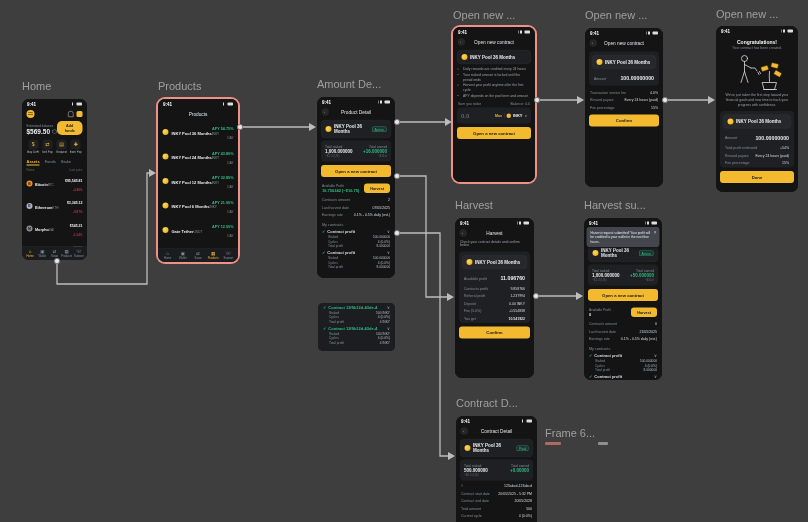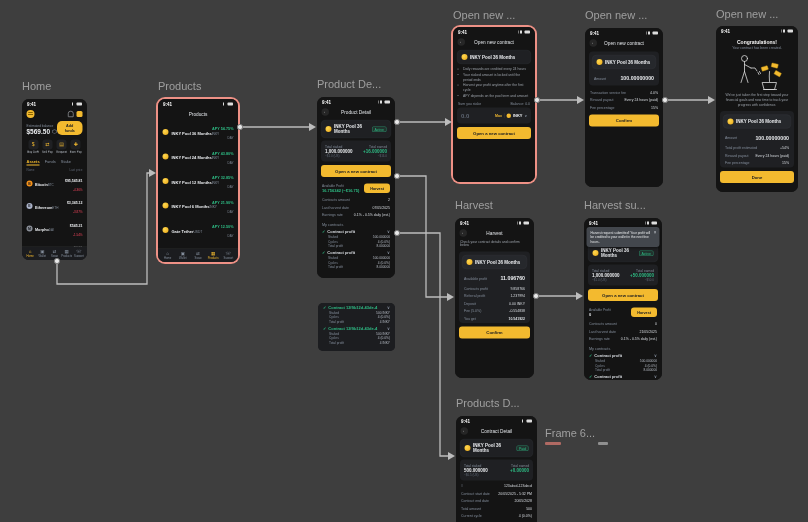--- a/index.html
+++ b/index.html
@@ -119,27 +119,27 @@
   .cbox{position:absolute;background:#1c1d20;border-radius:5px;overflow:hidden;}
   .f2bar{position:absolute;height:3px;border-radius:1px;}
 </style>
 </head>
 <body>
 
 <div id="canvas">
 
   <div class="frame-label" style="left:22px;top:80px;max-width:70px">Home</div>
   <div class="frame-label" style="left:158px;top:80px;max-width:85px">Products</div>
-  <div class="frame-label" style="left:317px;top:78px;max-width:80px">Product De...</div>
+  <div class="frame-label" style="left:317px;top:78px;max-width:80px">Amount De...</div>
   <div class="frame-label" style="left:453px;top:9px;max-width:84px">Open new ...</div>
   <div class="frame-label" style="left:585px;top:9px;max-width:80px">Open new ...</div>
   <div class="frame-label" style="left:716px;top:8px;max-width:84px">Open new ...</div>
   <div class="frame-label" style="left:455px;top:199px;max-width:82px">Harvest</div>
   <div class="frame-label" style="left:584px;top:199px;max-width:80px">Harvest su...</div>
-  <div class="frame-label" style="left:456px;top:397px;max-width:84px">Products D...</div>
+  <div class="frame-label" style="left:456px;top:397px;max-width:84px">Contract D...</div>
   <div class="frame-label" style="left:545px;top:427px;max-width:70px">Frame 6...</div>
 
   <div class="frame" style="left:22px;top:99px;width:65px;height:161px">
     <div class="phone" style="width:130px;height:322px">
       <div class="sb">
         <span>9:41</span>
         <span class="sb-ic">
             <i class="bars"></i>
             <i class="bat"></i>
           </span>

